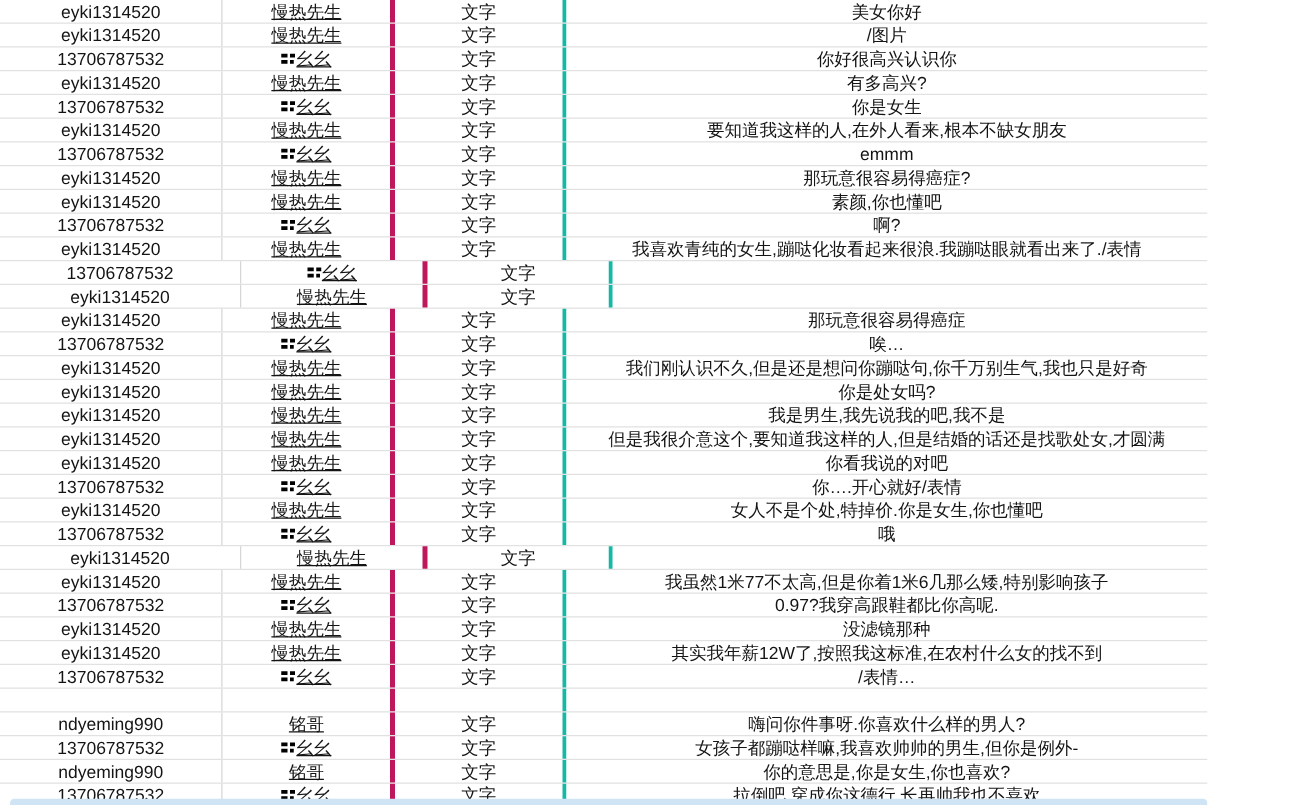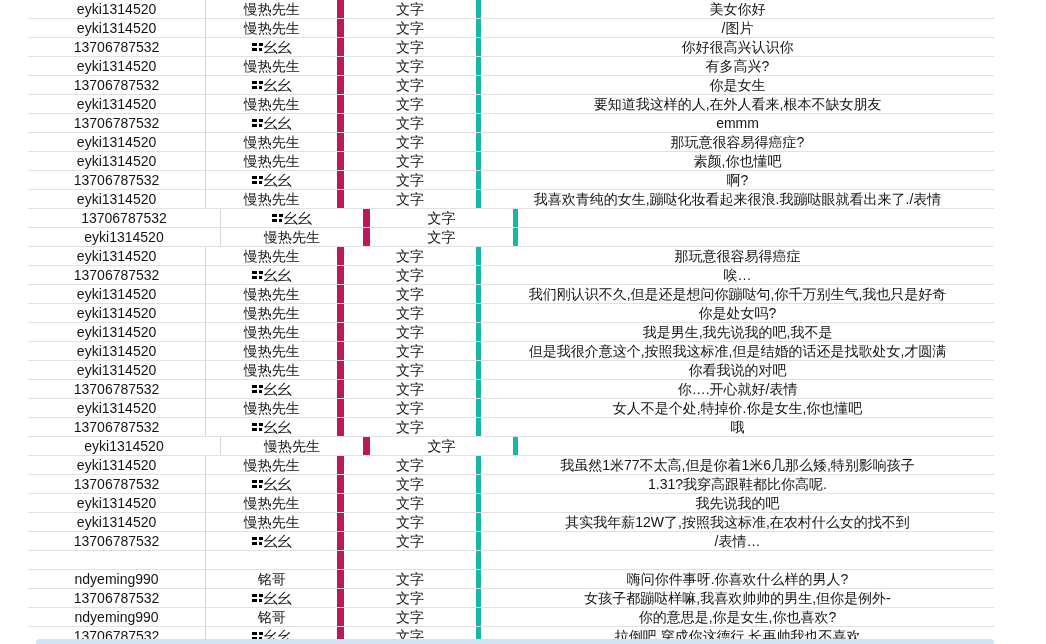--- a/index.html
+++ b/index.html
@@ -1,28 +1,28 @@
 <!DOCTYPE html>
 <html><head>
 <meta charset="utf-8">
 <style>
   html,body{margin:0;padding:0;}
   body{
     width:1046px;height:644px;overflow:hidden;background:#ffffff;
     font-family:"Liberation Sans","DejaVu Sans",sans-serif;color:#141414;
   }
-  #sheet{position:relative;width:966px;height:644px;overflow:hidden;background:#fff;margin-left:28px;}
+  #sheet{position:relative;width:966px;height:644px;overflow:hidden;background:#fff;}
   .row{display:flex;height:19px;box-sizing:border-box;border-bottom:1px solid #e1e1e1;}
   .cell{
     box-sizing:border-box;height:100%;display:flex;align-items:center;justify-content:center;
     font-size:14px;line-height:18px;white-space:nowrap;overflow:visible;
   }
   .c1{width:193px;border-right:1px solid #d6d6d6;}
-  .c2{width:149px;border-right:7px solid #be185d;}
-  .c3{width:148px;border-right:5px solid #14b8a6;text-align:center;}
+  .c2{width:149px;border-right:4px solid #be185d;text-decoration:underline;}
+  .c3{width:148px;border-right:3px solid #14b8a6;text-align:center;}
   .c4{width:556px;}
   
   .glyph{
     display:inline-block;width:11px;height:9px;margin-right:1px;flex:0 0 auto;
     background:
       linear-gradient(#000,#000) 0px 0px/5px 3px no-repeat,
       linear-gradient(#000,#000) 7px 0px/4px 3px no-repeat,
       linear-gradient(#000,#000) 0px 5px/5px 3px no-repeat,
       linear-gradient(#000,#000) 7px 5px/3px 3px no-repeat;
   }
@@ -157,21 +157,21 @@
       <div class="row">
         <div class="cell c1">eyki1314520</div>
         <div class="cell c2">慢热先生</div>
         <div class="cell c3">文字</div>
         <div class="cell c4">我是男生,我先说我的吧,我不是</div>
       </div>
       <div class="row">
         <div class="cell c1">eyki1314520</div>
         <div class="cell c2">慢热先生</div>
         <div class="cell c3">文字</div>
-        <div class="cell c4">但是我很介意这个,按照我这标准,但是结婚的话还是找歌处女,才圆满</div>
+        <div class="cell c4">但是我很介意这个,要知道我这样的人,但是结婚的话还是找歌处女,才圆满</div>
       </div>
       <div class="row">
         <div class="cell c1">eyki1314520</div>
         <div class="cell c2">慢热先生</div>
         <div class="cell c3">文字</div>
         <div class="cell c4">你看我说的对吧</div>
       </div>
       <div class="row">
         <div class="cell c1">13706787532</div>
         <div class="cell c2">
@@ -207,27 +207,27 @@
         <div class="cell c3">文字</div>
         <div class="cell c4">我虽然1米77不太高,但是你着1米6几那么矮,特别影响孩子</div>
       </div>
       <div class="row">
         <div class="cell c1">13706787532</div>
         <div class="cell c2">
           <span class="glyph"></span>
           <span>幺幺</span>
         </div>
         <div class="cell c3">文字</div>
-        <div class="cell c4">1.31?我穿高跟鞋都比你高呢.</div>
-      </div>
-      <div class="row">
-        <div class="cell c1">eyki1314520</div>
-        <div class="cell c2">慢热先生</div>
-        <div class="cell c3">文字</div>
-        <div class="cell c4">我先说我的吧</div>
+        <div class="cell c4">0.97?我穿高跟鞋都比你高呢.</div>
+      </div>
+      <div class="row">
+        <div class="cell c1">eyki1314520</div>
+        <div class="cell c2">慢热先生</div>
+        <div class="cell c3">文字</div>
+        <div class="cell c4">没滤镜那种</div>
       </div>
       <div class="row">
         <div class="cell c1">eyki1314520</div>
         <div class="cell c2">慢热先生</div>
         <div class="cell c3">文字</div>
         <div class="cell c4">其实我年薪12W了,按照我这标准,在农村什么女的找不到</div>
       </div>
       <div class="row">
         <div class="cell c1">13706787532</div>
         <div class="cell c2">

